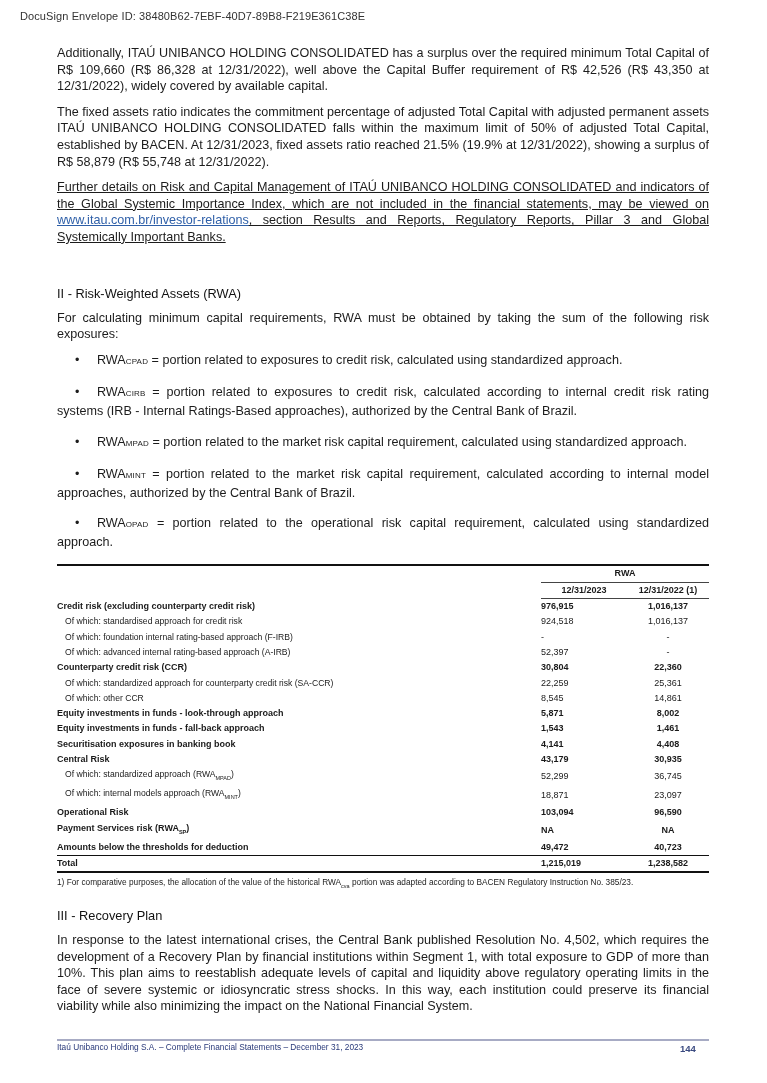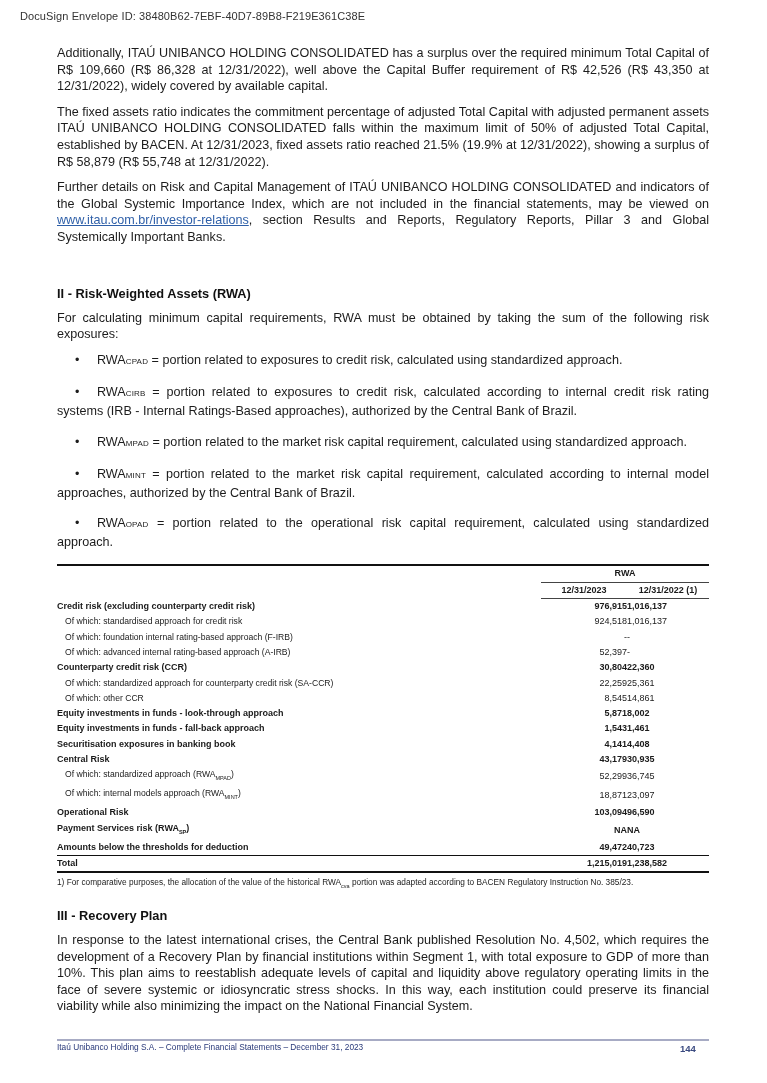--- a/index.html
+++ b/index.html
@@ -13,35 +13,35 @@
   }
   .content {
     position: absolute; left: 57px; top: 45px; width: 652px;
   }
   p.body {
     font-size: 12.6px; line-height: 16.6px; margin: 0 0 9px 0;
     text-align: justify; color: #1c1c1c;
   }
   a.link { color: #2e5fa8; text-decoration: underline; }
   h2.section {
-    font-size: 12.8px; font-weight: bold; margin: 0 0 9px 0; color: #111;
+    font-size: 12.8px; font-weight: normal; margin: 0 0 9px 0; color: #111;
   }
   .bullet {
     font-size: 12.6px; line-height: 16.6px; text-align: justify;
     margin: 0 0 14px 0; text-indent: 18px; color: #1c1c1c;
   }
   .bullet .dot { display: inline-block; width: 22px; text-indent: 0; }
   .bullet .sub { font-size: 8px; font-weight: normal; letter-spacing: 0.2px; }
   table.rwa {
     width: 652px; border-collapse: collapse; font-size: 9px; margin-top: 4px;
   }
   table.rwa td { padding: 0; height: 15.3px; line-height: 15.3px; white-space: nowrap; }
   table.rwa tr.top td { border-top: 2.5px solid #111; height: 14px; }
-  table.rwa td.num { text-align: right; width: 86px; }
-  table.rwa td.num2 { text-align: left; width: 82px; padding-right: 0; }
+  table.rwa td.num { width: 86px; }
+  table.rwa td.num2 { text-align: center; width: 82px; padding-right: 0; }
   table.rwa tr.hdr1 td.rwa-h { text-align: center; font-weight: bold; border-bottom: 1px solid #444; }
   table.rwa tr.hdr2 td { font-weight: bold; text-align: center; border-bottom: 1px solid #444; }
   table.rwa tr.bold td { font-weight: bold; }
   table.rwa tr.sub td.lbl { padding-left: 8px; font-size: 8.6px; }
   table.rwa tr.total td { font-weight: bold; border-top: 1.5px solid #111; border-bottom: 2.5px solid #111; }
   table.rwa sub { font-size: 5.5px; }
   .footnote { font-size: 8.3px; margin: 4px 0 0 0; color: #222; }
   .footnote sub { font-size: 5.5px; }
   .footer-rule {
     position: absolute; left: 57px; top: 1039px; width: 652px; height: 2px; background: #a7abc4;
@@ -54,21 +54,21 @@
   }
 </style>
 </head>
 <body>
 
 <div class="envelope">DocuSign Envelope ID: 38480B62-7EBF-40D7-89B8-F219E361C38E</div>
 
 <div class="content">
   <p class="body">Additionally, ITAÚ UNIBANCO HOLDING CONSOLIDATED has a surplus over the required minimum Total Capital of R$ 109,660 (R$ 86,328 at 12/31/2022), well above the Capital Buffer requirement of R$ 42,526 (R$ 43,350 at 12/31/2022), widely covered by available capital.</p>
   <p class="body">The fixed assets ratio indicates the commitment percentage of adjusted Total Capital with adjusted permanent assets ITAÚ UNIBANCO HOLDING CONSOLIDATED falls within the maximum limit of 50% of adjusted Total Capital, established by BACEN. At 12/31/2023, fixed assets ratio reached 21.5% (19.9% at 12/31/2022), showing a surplus of R$ 58,879 (R$ 55,748 at 12/31/2022).</p>
-  <p class="body" style="margin-bottom:40px;">
+  <p class="body" style="margin-bottom:40px;text-decoration:underline;">
     <span>Further details on Risk and Capital Management of ITAÚ UNIBANCO HOLDING CONSOLIDATED and indicators of the Global Systemic Importance Index, which are not included in the financial statements, may be viewed on </span><a class="link" href="#">www.itau.com.br/investor-relations</a><span>, section Results and Reports, Regulatory Reports, Pillar 3 and Global Systemically Important Banks.</span>
   </p>
 
   <h2 class="section">II - Risk-Weighted Assets (RWA)</h2>
   <p class="body" style="">For calculating minimum capital requirements, RWA must be obtained by taking the sum of the following risk exposures:</p>
 
   <div id="bullets">
       <p class="bullet"><span class="dot">•</span><span>RWA</span><span class="sub">CPAD</span><span> = portion related to exposures to credit risk, calculated using standardized approach.</span></p>
       <p class="bullet"><span class="dot">•</span><span>RWA</span><span class="sub">CIRB</span><span> = portion related to exposures to credit risk, calculated according to internal credit risk rating systems (IRB - Internal Ratings-Based approaches), authorized by the Central Bank of Brazil.</span></p>
       <p class="bullet"><span class="dot">•</span><span>RWA</span><span class="sub">MPAD</span><span> = portion related to the market risk capital requirement, calculated using standardized approach.</span></p>

